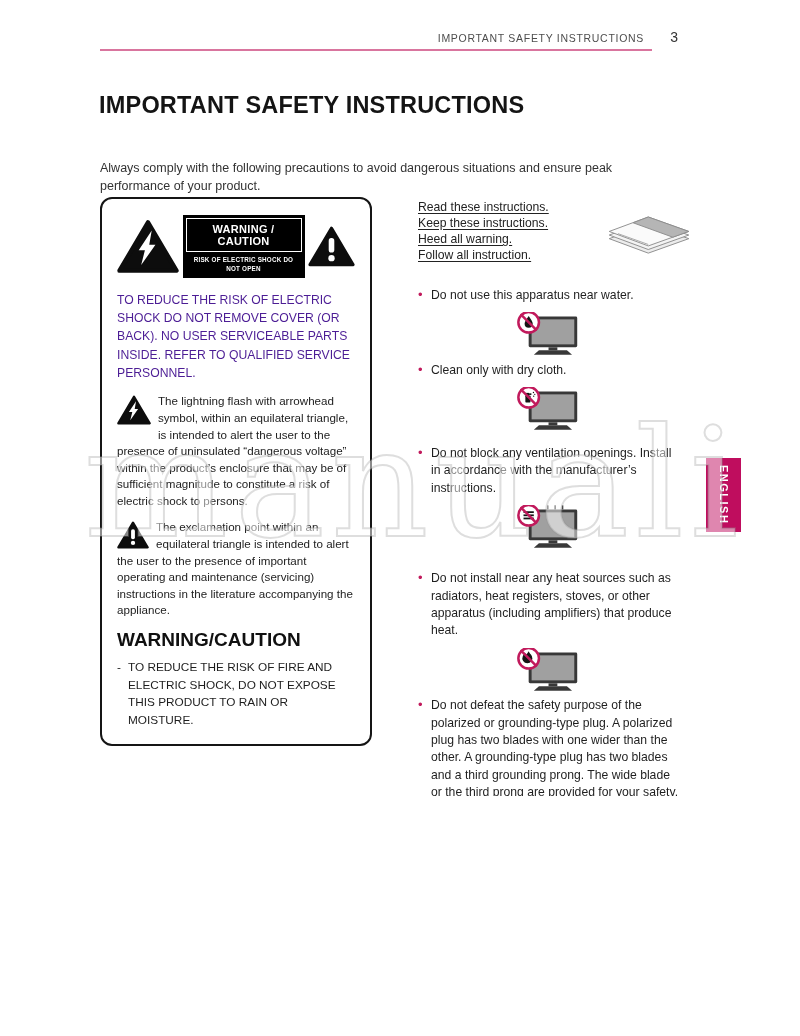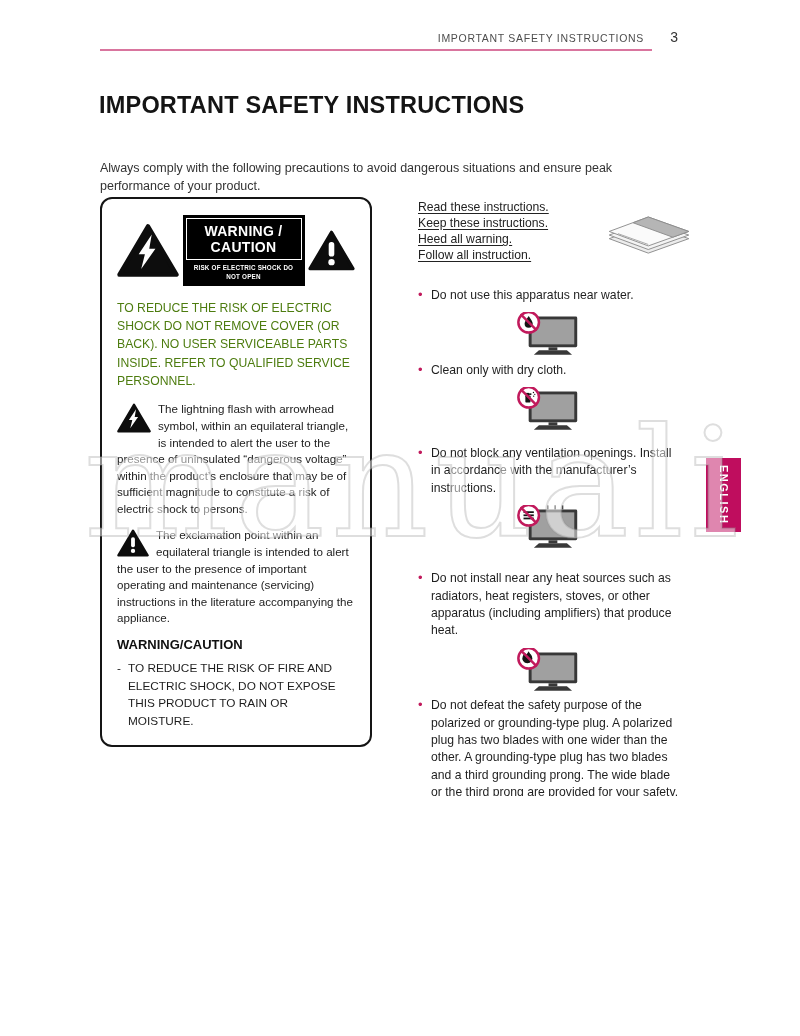--- a/index.html
+++ b/index.html
@@ -15,26 +15,26 @@
   .rh-rule{ position:absolute; left:0; right:26px; top:23px; height:2px; background:var(--rule); }
 
   
   .title{ position:absolute; left:99px; top:92px; font-size:23.5px; font-weight:bold; letter-spacing:.2px; color:#141414; }
   .intro{ position:absolute; left:100px; top:159px; width:578px; font-size:12.5px; line-height:1.45; color:#333; }
 
   
   .warn-box{ position:absolute; left:100px; top:197px; width:272px; border:2px solid #151515; border-radius:12px; padding:16px 15px 14px; background:#fff; }
   .warn-top{ display:flex; align-items:center; justify-content:space-between; margin-bottom:13px; }
   .plate{ background:#000; padding:3px; width:122px; }
-  .plate-title{ border:1.5px solid #fff; color:#fff; font-size:14px; font-weight:bold; text-align:center; padding:4px 0; letter-spacing:.3px; }
+  .plate-title{ border:1.5px solid #fff; color:#fff; font-size:11px; font-weight:bold; text-align:center; padding:4px 0; letter-spacing:.3px; }
   .plate-sub{ color:#fff; font-size:6.3px; font-weight:bold; text-align:center; padding:3px 6px 1px; line-height:1.5; letter-spacing:.2px; }
-  .shock{ font-size:12.2px; line-height:1.5; color:#4d7c0f; margin-bottom:11px; }
+  .shock{ font-size:12.2px; line-height:1.5; color:#4c1d95; margin-bottom:11px; }
   .note{ font-size:11.6px; line-height:1.43; color:#222; margin-bottom:10px; }
   .note .fl{ float:left; margin:2px 7px 2px 0; }
-  .wc-head{ font-size:13px; font-weight:bold; color:#101010; margin:0 0 8px; }
+  .wc-head{ font-size:19px; font-weight:bold; color:#101010; margin:0 0 8px; }
   .caution{ display:flex; font-size:11.8px; line-height:1.5; color:#1d1d1d; }
   .caution .dash{ width:11px; flex:none; }
 
   
   .col-right{ position:absolute; left:418px; top:199px; width:264px; }
   .read-block{ position:relative; min-height:64px; }
   .read-line{ font-size:12.2px; line-height:16px; color:#222; text-decoration:underline; text-underline-offset:2px; }
   .book{ position:absolute; right:-14px; top:2px; }
   .bullet{ display:flex; }
   .bullet::before{ content:"\2022"; color:var(--accent); flex:none; width:13px; font-size:13px; line-height:16px; }

